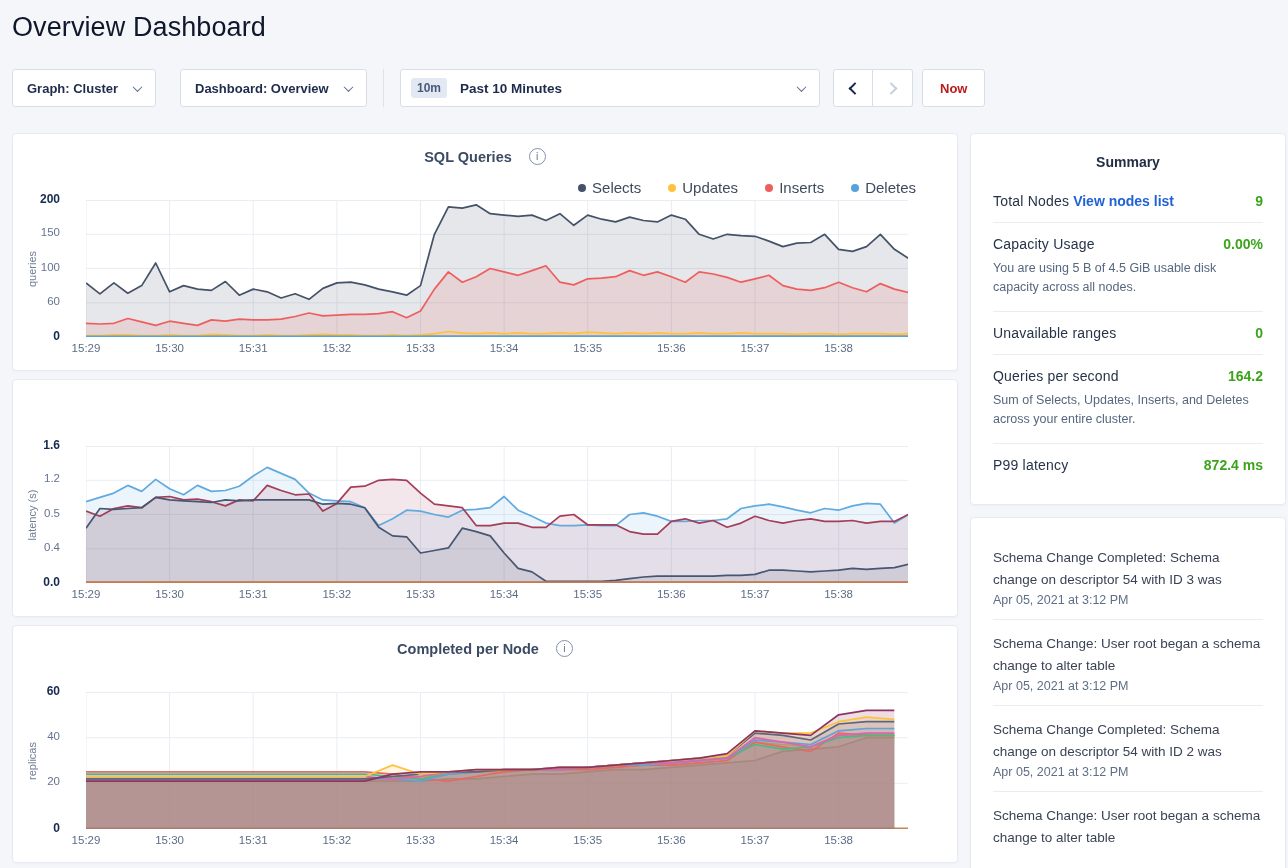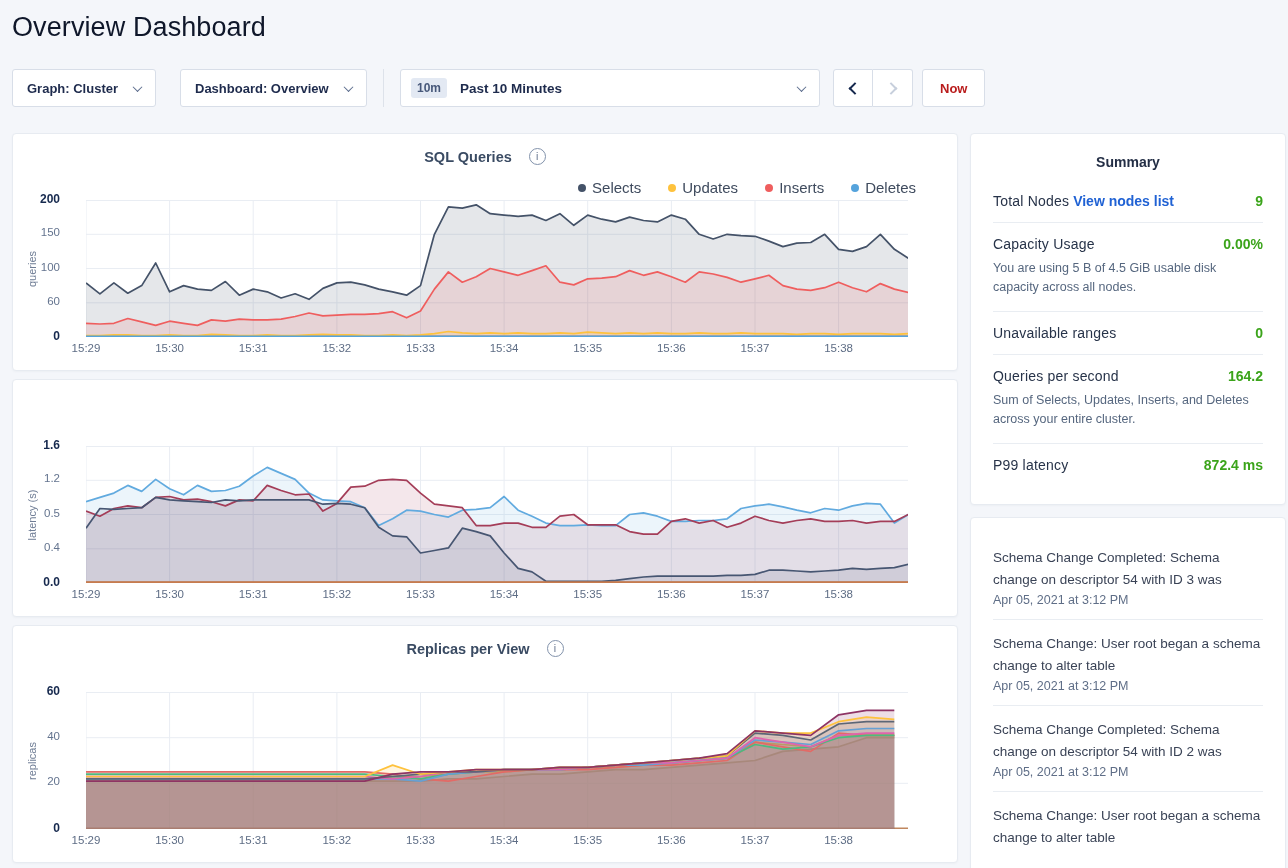--- a/index.html
+++ b/index.html
@@ -232,21 +232,21 @@
               <span data-name="x-tick" style="left: 476.729px;">15:35</span>
               <span data-name="x-tick" style="left: 560.351px;">15:36</span>
               <span data-name="x-tick" style="left: 643.973px;">15:37</span>
               <span data-name="x-tick" style="left: 727.594px;">15:38</span>
             </div>
         </div>
       </div>
 
       <div class="card chart-card" data-name="chart-card-replicas-per-node">
         <div class="chart-title-row">
-          <span class="chart-title" data-name="chart-title">Replicas per View</span>
+          <span class="chart-title" data-name="chart-title">Completed per Node</span>
           <span class="info-icon" data-name="info-icon"></span>
         </div>
         <div class="legend" data-name="chart-legend"></div>
         <div class="plot-wrap">
           <div class="ylabel-box">
               <span data-name="y-axis-label">replicas</span>
             </div>
           <div class="yticks" data-name="y-axis-ticks">
               <span class="bold" data-name="y-tick" style="top: 129px;">0</span>
               <span data-name="y-tick" style="top: 83.3333px;">20</span>

